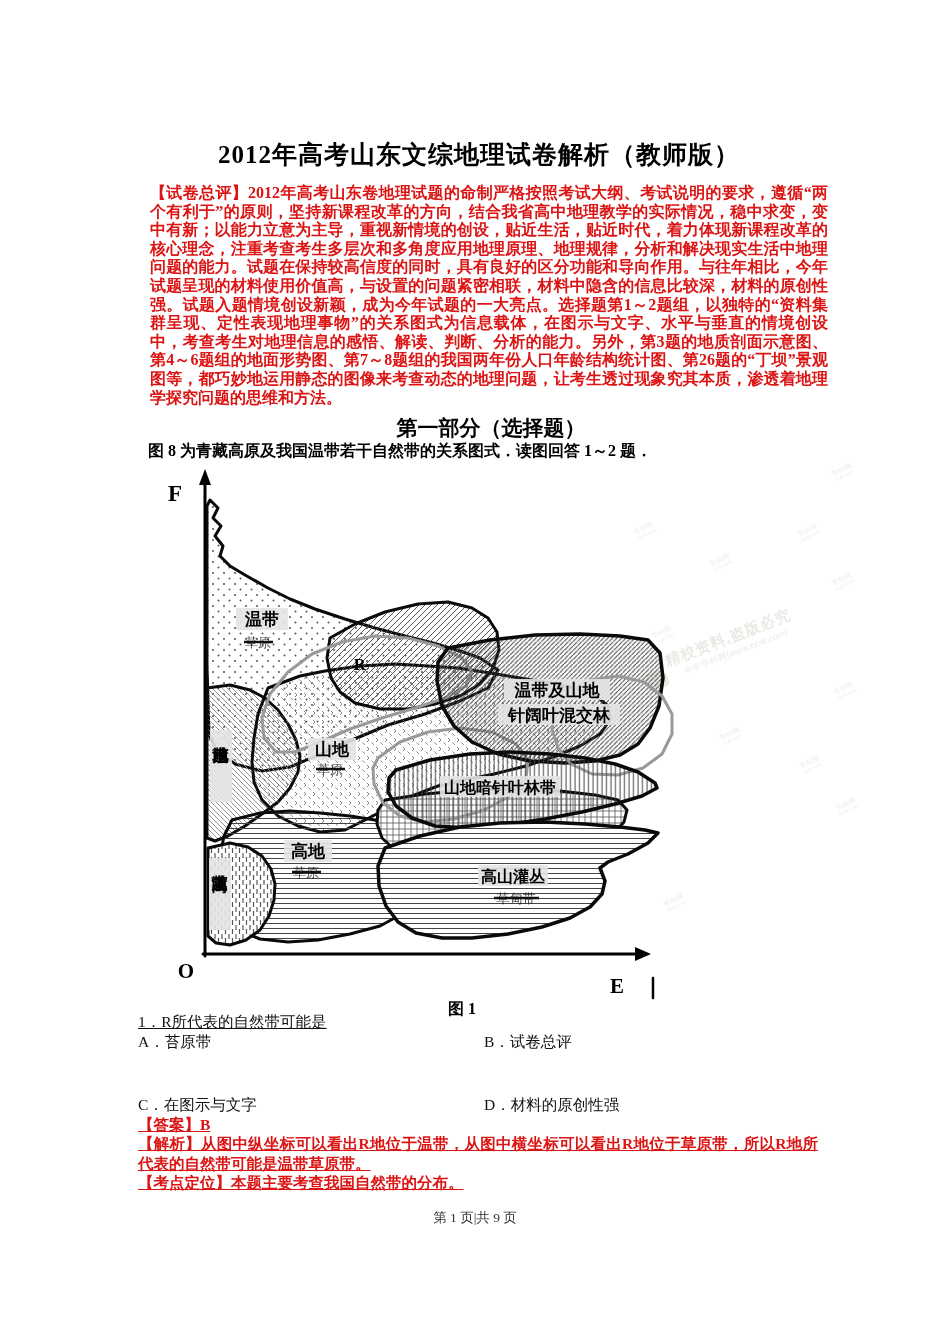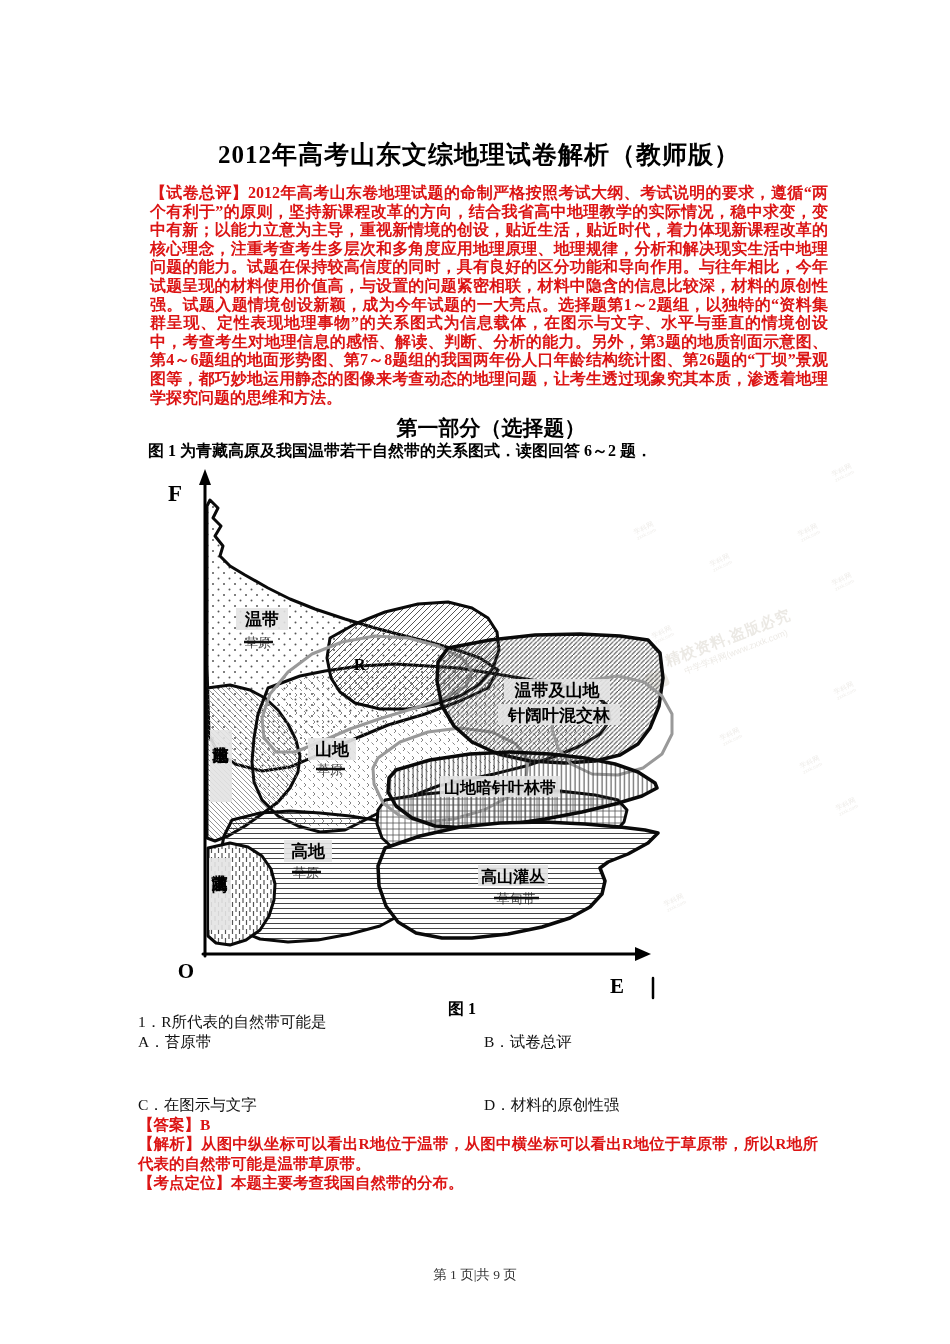--- a/index.html
+++ b/index.html
@@ -40,41 +40,41 @@
   .wm-big .l1{font-size:15px; font-weight:bold; display:block; letter-spacing:1px;}
   .wm-big .l2{font-size:9px; display:block; margin-left:14px;}
   .wm-big .cam{
     position:absolute; left:-26px; top:14px; width:22px; height:18px;
     background:#8a7a60; border-radius:4px 10px 3px 3px;
   }
   .qa{
     position:absolute; top:1012px; left:138px; width:680px;
     font-size:15.5px; line-height:19.5px; color:#111;
   }
-  .qa p{margin:0;}
+  .qa p{margin:0;text-decoration:underline;}
   .opts{display:grid; grid-template-columns:302px auto;gap:44px;}
   .red{color:#dc1414; font-weight:bold;}
   .just{text-align:justify;}
   .footer{
-    position:absolute; top:1266px; left:0; width:950px; text-align:center;
+    position:absolute; top:1209px; left:0; width:950px; text-align:center;
     font-size:13.5px; color:#333;
   }
 </style>
 </head>
 <body>
 
 <div class="page">
 
   <div class="title">2012年高考山东文综地理试卷解析（教师版）</div>
 
   <p class="overview"><span>【试卷总评】</span><span>2012年高考山东卷地理试题的命制严格按照考试大纲、考试说明的要求，遵循“两个有利于”的原则，坚持新课程改革的方向，结合我省高中地理教学的实际情况，稳中求变，变中有新；以能力立意为主导，重视新情境的创设，贴近生活，贴近时代，着力体现新课程改革的核心理念，注重考查考生多层次和多角度应用地理原理、地理规律，分析和解决现实生活中地理问题的能力。试题在保持较高信度的同时，具有良好的区分功能和导向作用。与往年相比，今年试题呈现的材料使用价值高，与设置的问题紧密相联，材料中隐含的信息比较深，材料的原创性强。试题入题情境创设新颖，成为今年试题的一大亮点。选择题第1～2题组，以独特的“资料集群呈现、定性表现地理事物”的关系图式为信息载体，在图示与文字、水平与垂直的情境创设中，考查考生对地理信息的感悟、解读、判断、分析的能力。另外，第3题的地质剖面示意图、第4～6题组的地面形势图、第7～8题组的我国两年份人口年龄结构统计图、第26题的“丁坝”景观图等，都巧妙地运用静态的图像来考查动态的地理问题，让考生透过现象究其本质，渗透着地理学探究问题的思维和方法。</span></p>
 
   <h2 class="section-heading">第一部分（选择题）</h2>
 
-  <p class="fig-intro">图 1 为青藏高原及我国温带若干自然带的关系图式．读图回答 6～2 题．</p>
+  <p class="fig-intro">图 8 为青藏高原及我国温带若干自然带的关系图式．读图回答 1～2 题．</p>
 
   <div class="wm-s" style="left:622px;top:524px"><span>学科网</span><span class="sub">zxxk.com</span></div>
   <div class="wm-s" style="left:698px;top:556px"><span>学科网</span><span class="sub">zxxk.com</span></div>
   <div class="wm-s" style="left:786px;top:526px"><span>学科网</span><span class="sub">zxxk.com</span></div>
   <div class="wm-s" style="left:820px;top:466px"><span>学科网</span><span class="sub">zxxk.com</span></div>
   <div class="wm-s" style="left:820px;top:575px"><span>学科网</span><span class="sub">zxxk.com</span></div>
   <div class="wm-s" style="left:640px;top:628px"><span>学科网</span><span class="sub">zxxk.com</span></div>
   <div class="wm-s" style="left:822px;top:684px"><span>学科网</span><span class="sub">zxxk.com</span></div>
   <div class="wm-s" style="left:708px;top:730px"><span>学科网</span><span class="sub">zxxk.com</span></div>
   <div class="wm-s" style="left:788px;top:758px"><span>学科网</span><span class="sub">zxxk.com</span></div>

